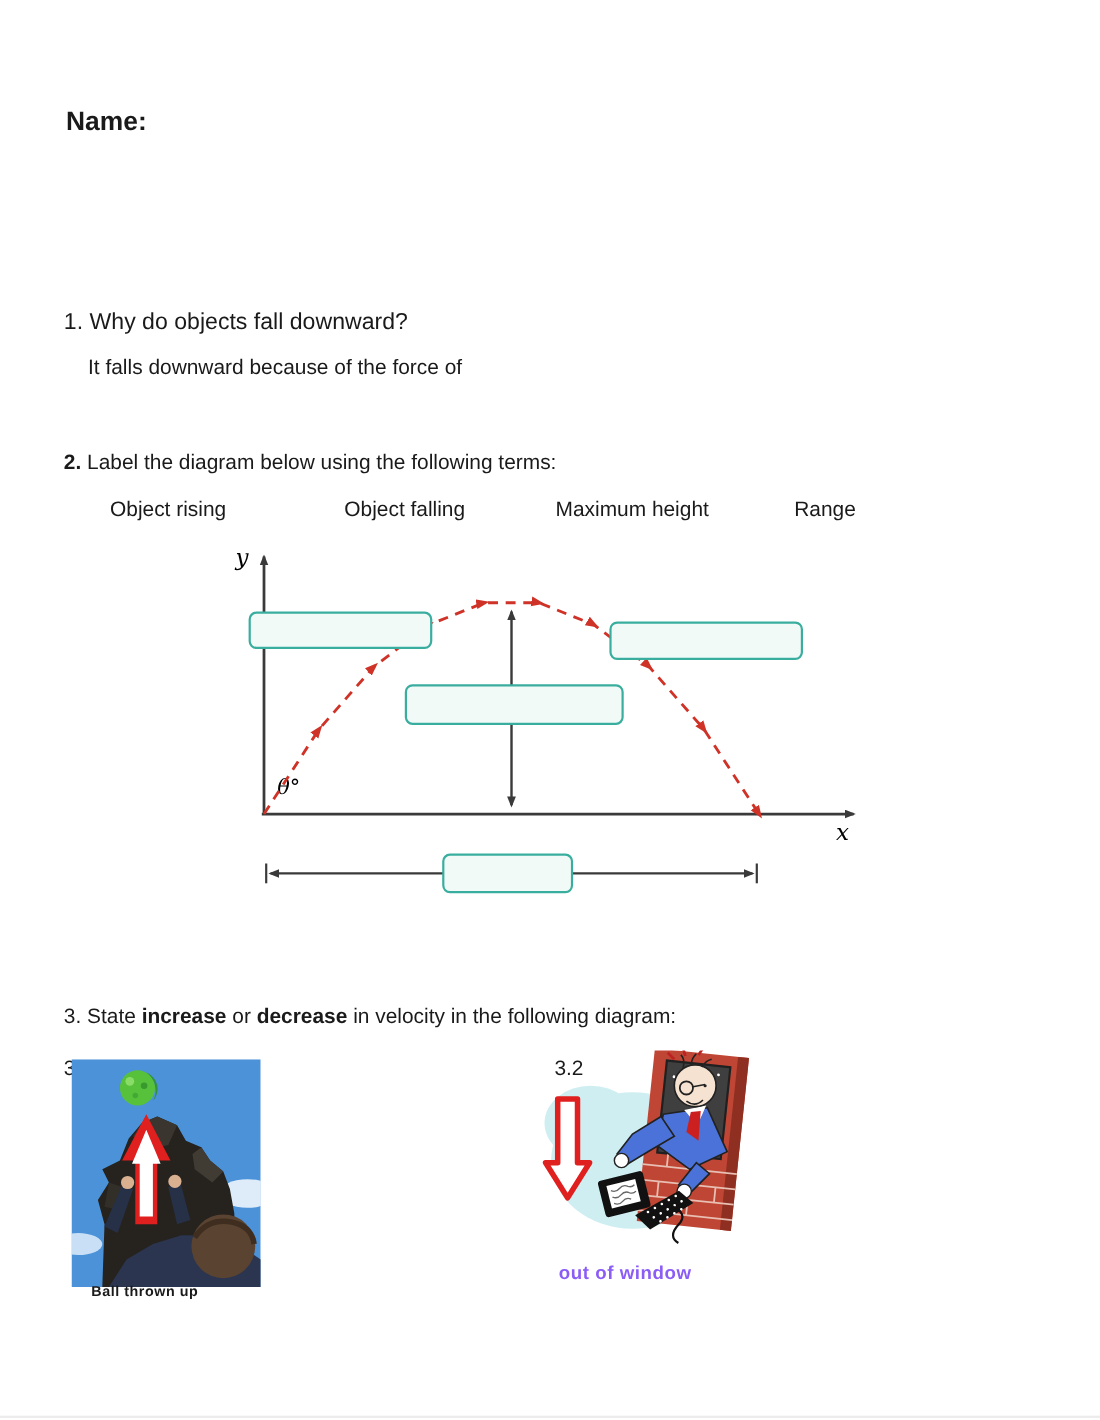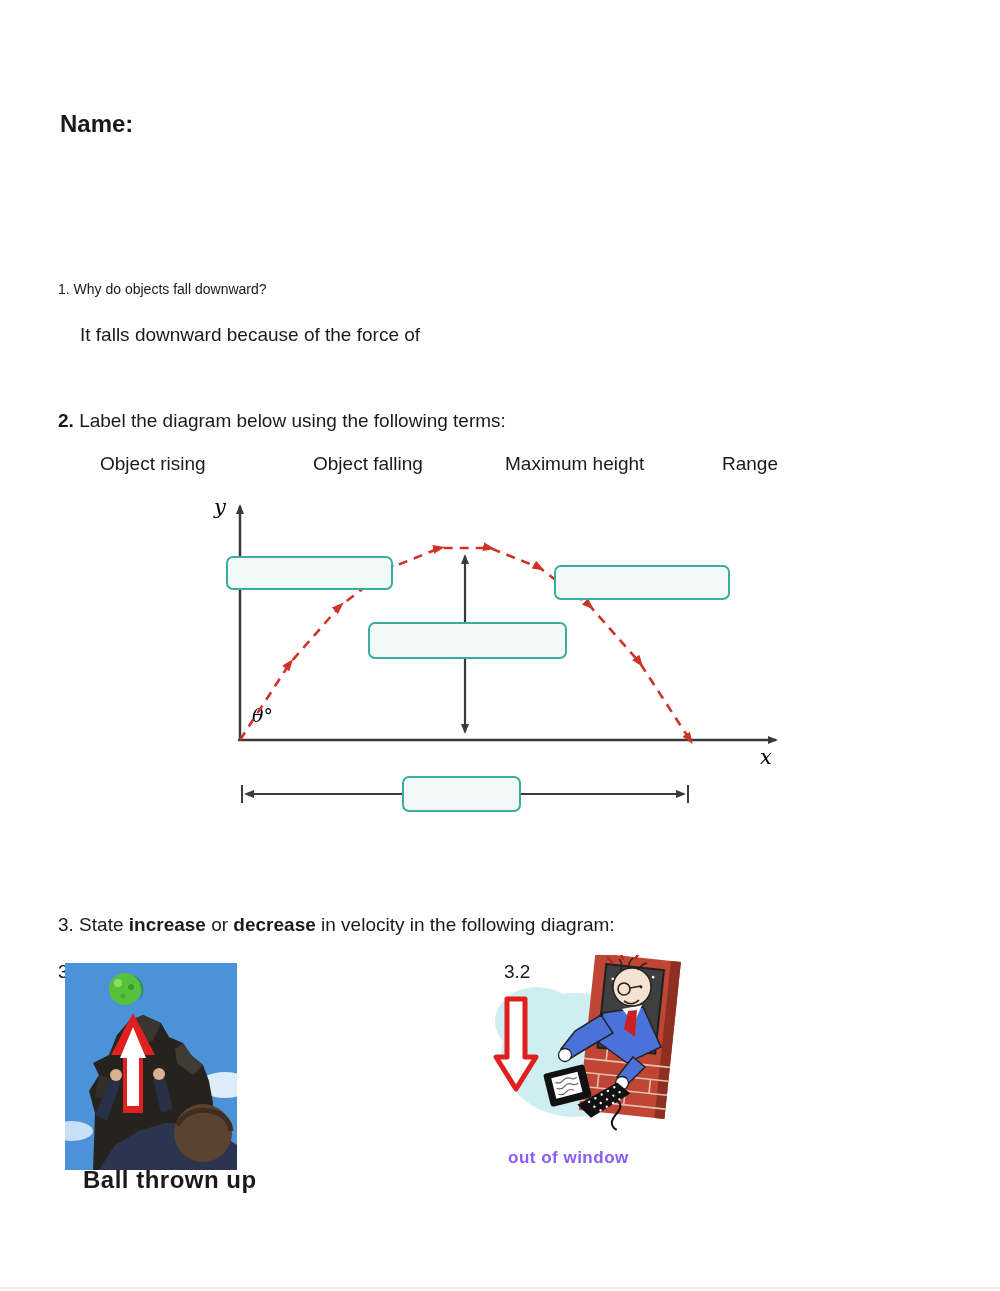--- a/index.html
+++ b/index.html
@@ -2,37 +2,37 @@
 <html><head>
 <meta charset="utf-8">
 <style>
   html,body{margin:0;padding:0;background:#fff;}
   .page{
     position:relative;width:1000px;height:1291px;margin:0 auto;background:#ffffff;
     font-family:"Liberation Sans",sans-serif;color:#1a1a1a;overflow:hidden;
   }
   .abs{position:absolute;}
   .title{left:0;top:60px;width:1000px;text-align:center;font-size:24px;font-weight:bold;}
-  .name{left:60px;top:110px;font-size:24px;font-weight:bold;}
+  .name{left:60px;top:97px;font-size:24px;font-weight:bold;}
   .intro{left:60px;top:162px;width:845px;font-size:19px;line-height:33px;}
   .intro a{text-decoration:underline;cursor:pointer;}
-  .q1{left:58px;top:281px;font-size:14px;}
+  .q1{left:58px;top:281px;font-size:21px;}
   .q1ans{left:80px;top:324px;font-size:19px;}
   .q2{left:58px;top:410px;font-size:19px;}
   .b{font-weight:bold;}
   .term{top:453px;font-size:19px;}
   .t0{left:100px;} .t1{left:313px;} .t2{left:505px;} .t3{left:722px;}
   .q3{left:58px;top:882px;font-size:19px;margin-top:32px;}
   .sub{top:925px;font-size:19px;margin-top:36px;}
   .s1{left:58px;} .s2{left:504px;}
   .answer-box{
     position:absolute;background:#f2faf8;border:2px solid #3aae9e;border-radius:7px;
     box-sizing:border-box;cursor:text;
   }
-  .cap1{left:83px;top:1166px;font-size:24px;font-weight:bold;letter-spacing:.5px;}
+  .cap1{left:83px;top:1166px;font-size:13px;font-weight:bold;letter-spacing:.5px;}
   .cap2{left:508px;top:1148px;font-size:17px;font-weight:bold;color:#8b5cf6;letter-spacing:.5px;}
   .bottom-edge{left:0;top:1287px;width:1000px;height:2px;background:#ececec;}
   svg{display:block;}
   .svgtext{font-family:"DejaVu Serif",serif;font-style:italic;}
 </style>
 </head>
 <body>
 
 <div class="page">
 

